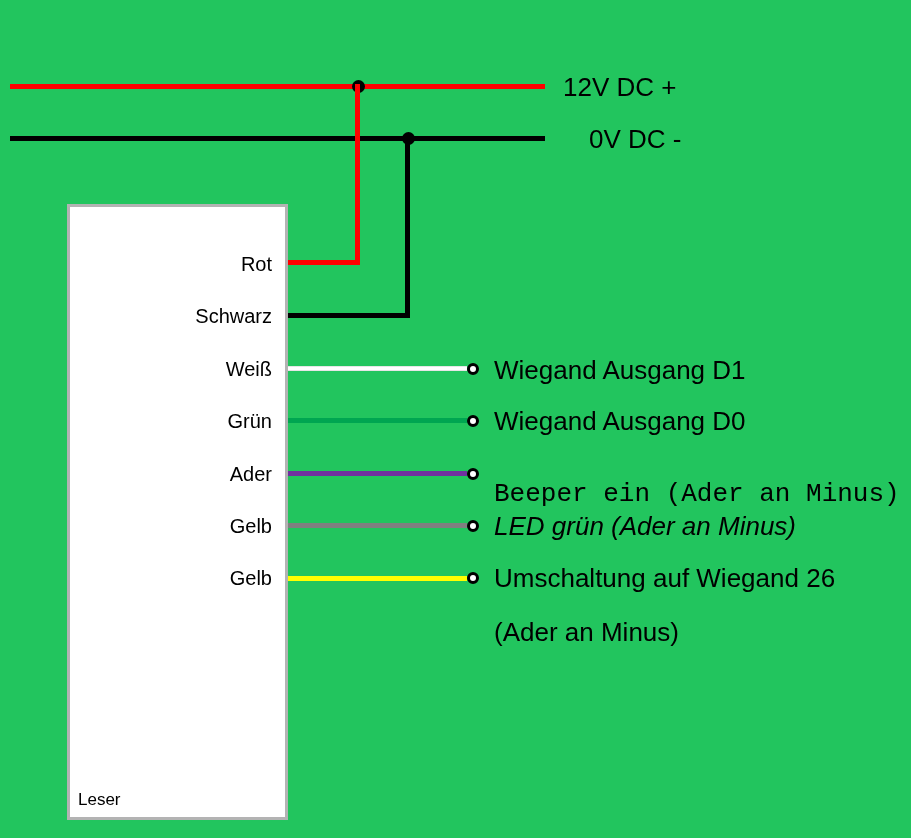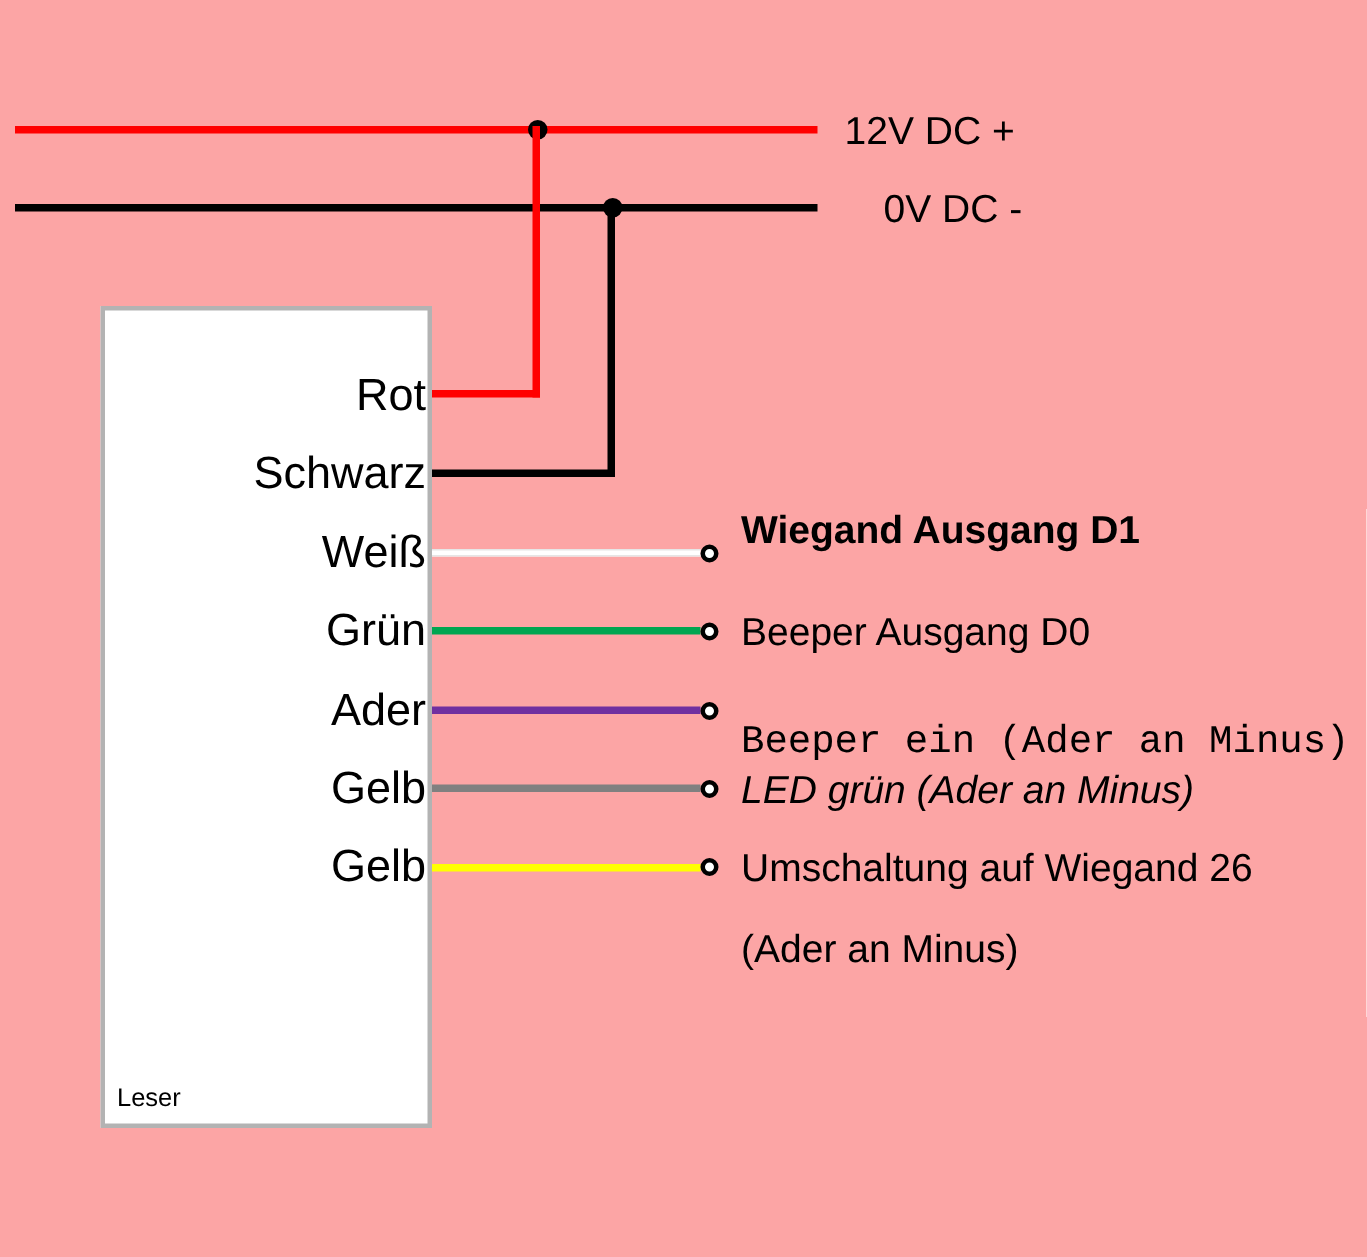--- a/index.html
+++ b/index.html
@@ -1,31 +1,31 @@
 <!DOCTYPE html>
 <html><head>
 <meta charset="utf-8">
 <style>
   * { margin: 0; padding: 0; box-sizing: border-box; }
   html, body { background: #ffffff; }
   body { font-family: "Liberation Sans", sans-serif; color: #000; }
-  .diagram { position: relative; width: 911px; height: 838px; background: #fca5a5; overflow: hidden; }
+  .diagram { position: relative; width: 911px; height: 838px; background: #22c55e; overflow: hidden; }
 
   .hline { position: absolute; height: 5px; }
   .vline { position: absolute; width: 5px; }
   .dot { position: absolute; width: 13px; height: 13px; border-radius: 50%; background: #000; }
 
   .lbl { position: absolute; font-size: 26px; line-height: 32px; white-space: nowrap; }
 
-  .reader-box { position: absolute; left: 67px; top: 204px; width: 221px; height: 548px;
+  .reader-box { position: absolute; left: 67px; top: 204px; width: 221px; height: 616px;
                 border: 3px solid #b3b3b3; background: #fff; }
   .reader-label { position: absolute; left: 8px; bottom: 6px; font-size: 17px; line-height: 22px; }
 
-  .wire-lbl { position: absolute; left: 72px; width: 212px; text-align: right;
-              font-size: 30px; line-height: 32px; white-space: nowrap; }
+  .wire-lbl { position: absolute; left: 60px; width: 212px; text-align: right;
+              font-size: 20px; line-height: 32px; white-space: nowrap; }
 
   .wire { position: absolute; height: 5px; left: 288px; }
   .wire-white-outline { border-top: 1px solid #e6e6e6; border-bottom: 1px solid #e6e6e6; }
 
   .terminal { position: absolute; width: 12px; height: 12px; left: 467px;
               border: 3px solid #000; border-radius: 50%; background: #fff; }
 
   .fn-lbl { position: absolute; left: 494px; font-size: 26px; line-height: 32px; white-space: nowrap; }
 </style>
 </head>
@@ -65,20 +65,20 @@
   <div class="wire" style="top: 471px; width: 179px; background: rgb(112, 48, 160);"></div>
   <div class="wire" style="top: 523px; width: 179px; background: rgb(128, 128, 128);"></div>
   <div class="wire" style="top: 576px; width: 179px; background: rgb(255, 255, 0);"></div>
 
   <div class="terminal" style="top:363px;"></div>
   <div class="terminal" style="top:415px;"></div>
   <div class="terminal" style="top:468px;"></div>
   <div class="terminal" style="top:520px;"></div>
   <div class="terminal" style="top:572px;"></div>
 
-  <div class="fn-lbl" style="top:337px;font-weight:bold;">Wiegand Ausgang D1</div>
-  <div class="fn-lbl" style="top:405px;">Beeper Ausgang D0</div>
+  <div class="fn-lbl" style="top:354px;">Wiegand Ausgang D1</div>
+  <div class="fn-lbl" style="top:405px;">Wiegand Ausgang D0</div>
   <div class="fn-lbl" style="top:478px;font-family:Liberation Mono, monospace;">Beeper ein (Ader an Minus)</div>
   <div class="fn-lbl" style="top:510px;font-style:italic;">LED grün (Ader an Minus)</div>
   <div class="fn-lbl" style="top:562px;">Umschaltung auf Wiegand 26</div>
   <div class="fn-lbl" style="top:616px;">(Ader an Minus)</div>
 
 </div>
 
 </body></html>

